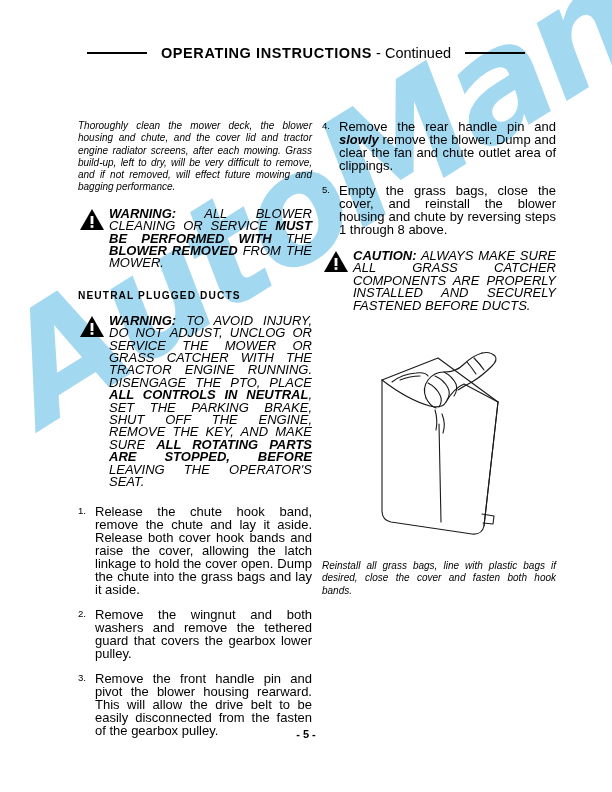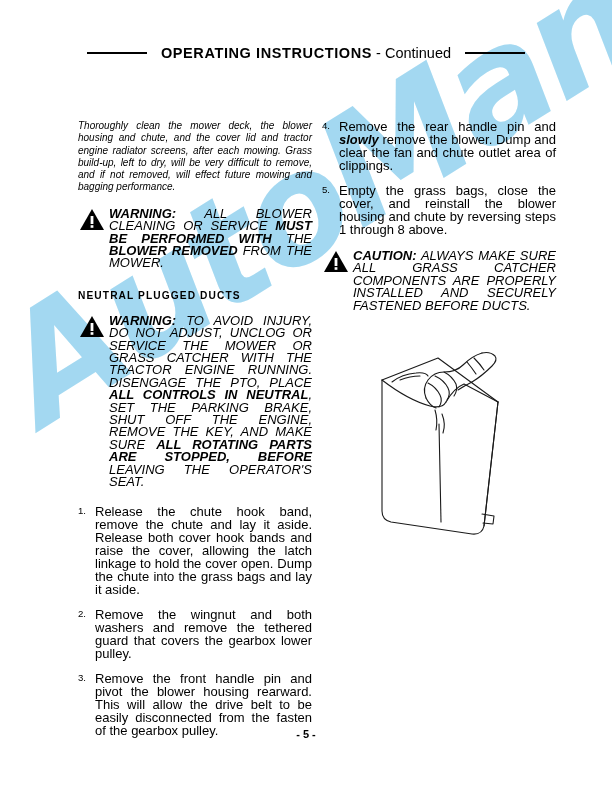--- a/index.html
+++ b/index.html
@@ -286,18 +286,19 @@
           <path d="M106 55 Q114 59 118 67 Q121 73 117 79"></path>
 
           <path d="M104 70 Q108 78 114 80"></path>
 
           <path d="M152 30 Q158 36 162 42"></path>
           <path d="M145 34 Q150 40 154 46"></path>
         </g>
       </svg>
     </div>
 
+    <p class="body">Reinstall all grass bags, line with plastic bags if desired, close the cover and fasten both hook bands.</p>
 
   </div>
 
   <div class="page-number">- 5 -</div>
 
 </div>
 
 </body></html>

